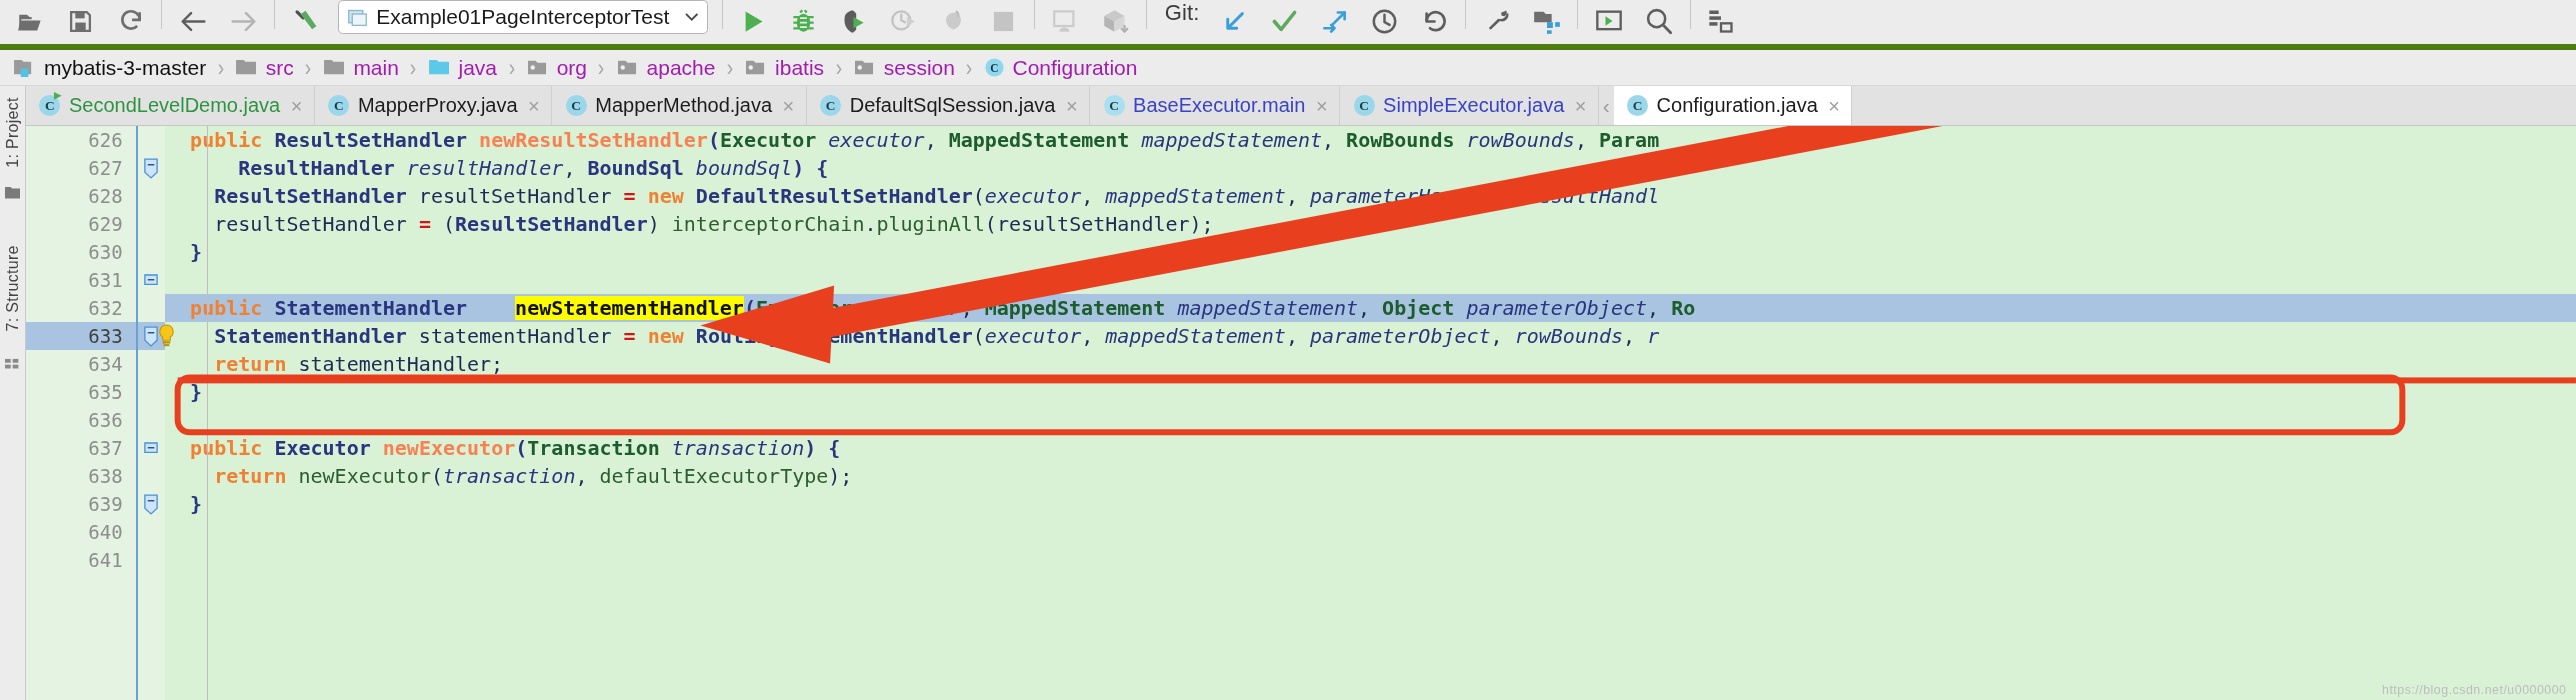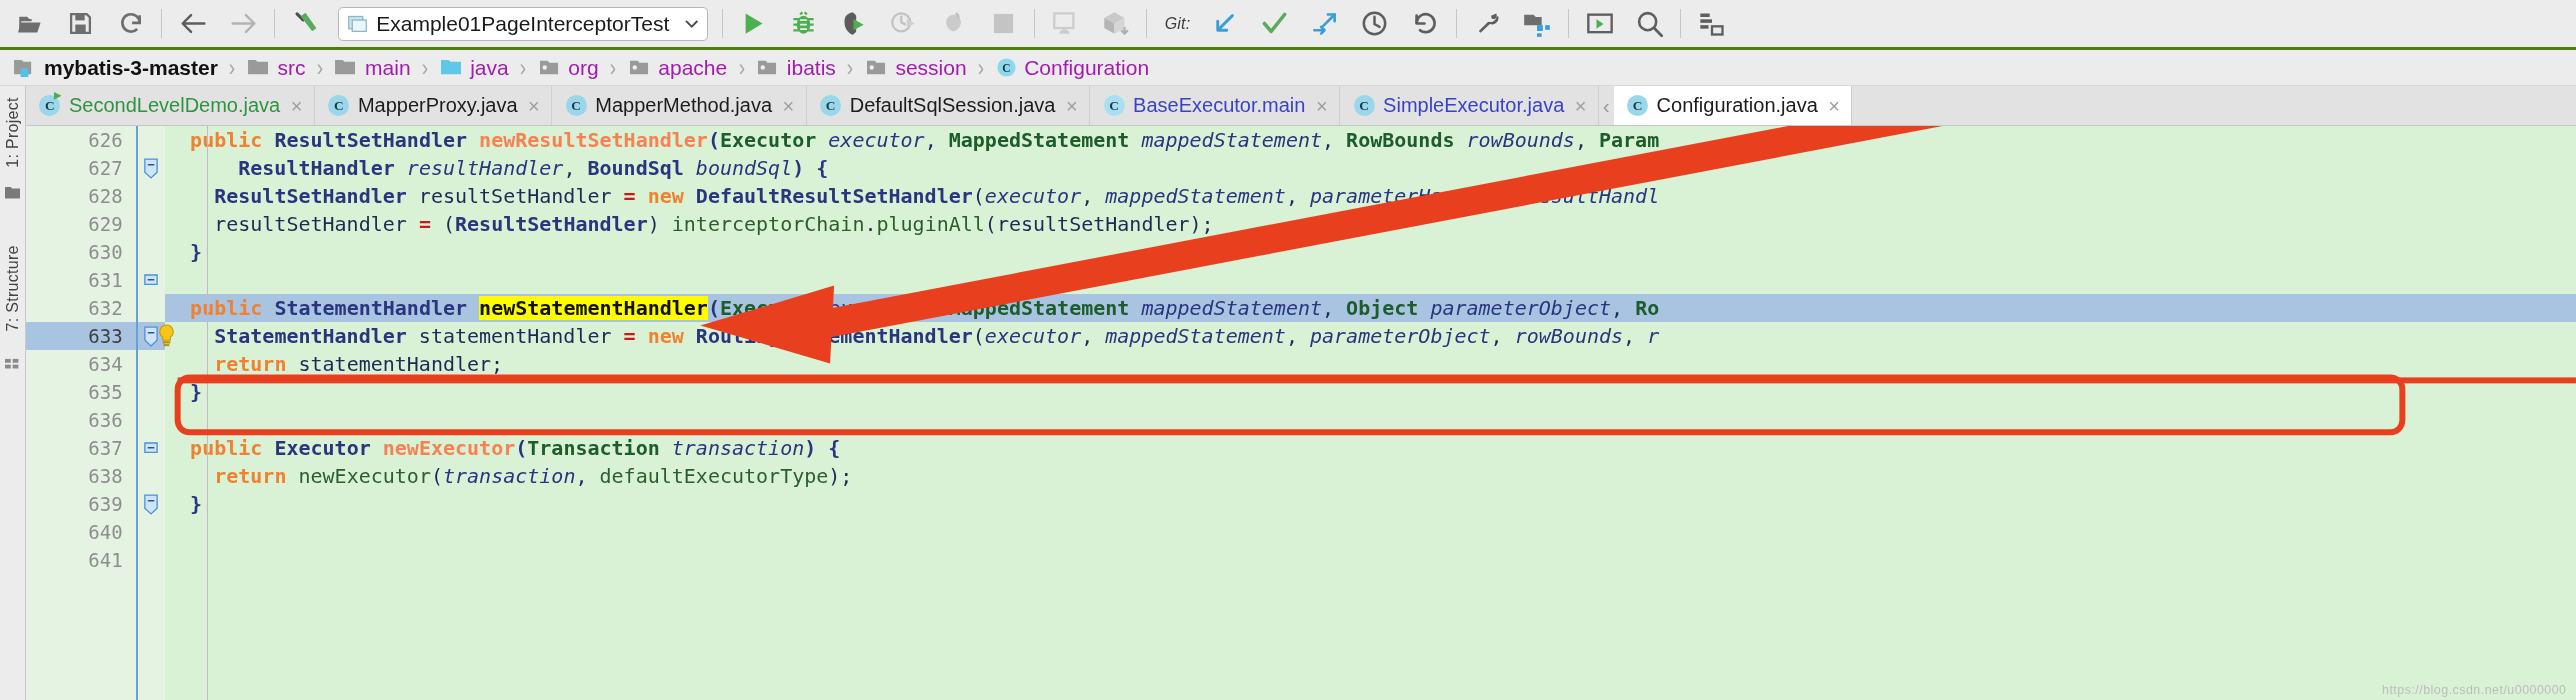--- a/index.html
+++ b/index.html
@@ -7,53 +7,52 @@
   body{
     width:2576px; height:701px;
     font-family:"Liberation Sans", sans-serif;
     overflow:hidden;
     -webkit-font-smoothing:antialiased;
   }
   .app{ width:2576px; height:701px; position:relative; background:#ececec; display:flex; flex-direction:column; }
 
   
   .toolbar{
-    height:50px; background:#ececec; display:flex; align-items:center;
-    border-bottom:3px solid #4d7c0f; flex:none; padding-left:5.7px;
+    height:50px; background:#ececec; display:flex; align-items:flex-start;
+    border-bottom:6px solid #4d7c0f; flex:none; padding-left:5.7px;
   }
   .tb-btn{
     width:50px; height:42px; display:flex; align-items:center; justify-content:center;
     cursor:pointer;
   }
   .tb-sep{ width:1px; height:29px; background:#c6c6c6; margin:0 5.7px; }
   .ic{ display:block; }
 
   .git-label{
-    font-size:16px; color:#3c3c3c; margin:0 9.5px 0 11.5px; letter-spacing:0.2px;
+    font-size:22px; color:#3c3c3c; margin:0 9.5px 0 11.5px; letter-spacing:0.2px;
     font-family:"Liberation Sans", sans-serif;
-    font-style:italic;
   }
 
   
   .runcfg{
     height:34px; min-width:286px; background:#fff; border:1px solid #b5b5b5; border-radius:4.8px;
     display:flex; align-items:center; padding:0 9.5px 0 7.6px; margin:0 7.6px; cursor:pointer;
   }
   .runcfg .cfg-ico{ width:21px;height:21px; margin-right:8.6px; flex:none; }
   .runcfg .cfg-text{ font-size:21px; color:#1a1a1a; white-space:nowrap; }
   .runcfg .cfg-arrow{ margin-left:15.3px; }
 
   
   .breadcrumb{
     height:36px; background:#ececec; display:flex; align-items:center;
     padding-left:13.4px; flex:none; border-bottom:1px solid #d7d7d7;
   }
   .crumb{ display:flex; align-items:center; cursor:pointer; }
   .crumb .cb-label{ font-size:21px; color:#a21caf; margin-left:7.6px; white-space:nowrap; }
-  .crumb.first .cb-label{ font-weight:bold; color:#111; }
+  .crumb.first .cb-label{ font-weight:normal; color:#111; }
   .crumb-sep{
     font-size:24px; color:#a7a7a7; margin:0 10.5px; font-weight:300;
     transform:scaleX(.8);
   }
 
   
   .main{ flex:1; display:flex; min-height:0; position:relative; }
 
   
   .leftstrip{
@@ -124,21 +123,21 @@
   
   .kw{ color:#ef8131; font-weight:bold; }
   .ty{ color:#2a3580; font-weight:bold; }
   .mth{ color:#f78153; font-weight:bold; }
   .mthb{ color:#111; font-weight:bold; }
   .par{ color:#2a3580; font-style:italic; }
   .pln{ color:#1d2a56; }
   .grn{ color:#1d5c2c; font-weight:bold; }
   .fld{ color:#2b5d2f; }
   .op{ color:#d41515; font-weight:bold; }
-  .hl{ background:#fdfd00; }
+  .hl{ background:#fdfd00;margin-left:36px; }
 
   
   .bulb{ position:absolute; left:130px; }
 
   
   .overlay{ position:absolute; inset:0; pointer-events:none; }
 
   
   .wm{
     position:absolute; right:9.5px; bottom:3.8px; font-size:12.4px; color:#bdbdbd;

